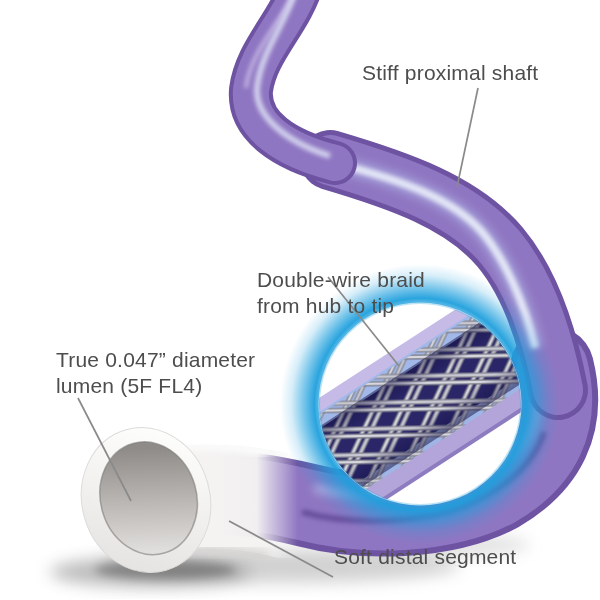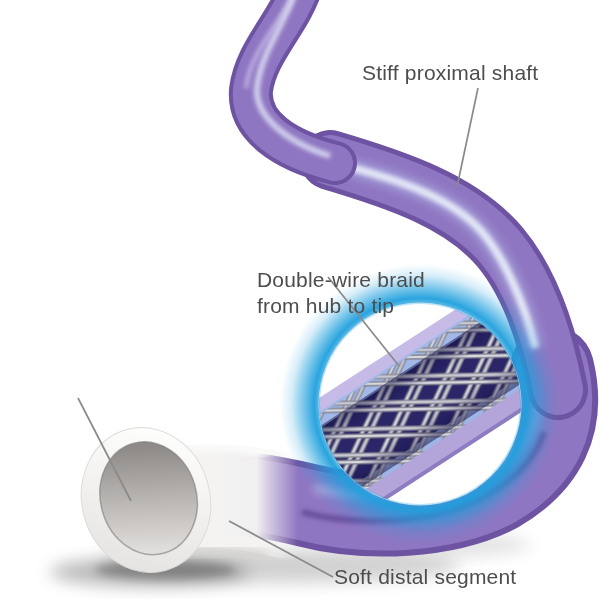--- a/index.html
+++ b/index.html
@@ -148,14 +148,16 @@
     <line x1="478" y1="88" x2="457" y2="187" stroke="#8a8a8a"></line>
     <line x1="328" y1="277" x2="399" y2="366" stroke="#8a8a8a"></line>
     <line x1="78" y1="398" x2="131" y2="501" stroke="#8a8a8a"></line>
     <line x1="333" y1="577" x2="229" y2="521" stroke="#8a8a8a"></line>
   </g>
 </svg>
 
   <div class="callout" style="left:362px;top:60px;">Stiff proximal shaft</div>
   <div class="callout" style="left:257px;top:227px;margin-top:40px;">Double-wire braid
 from hub to tip</div>
-  <div class="callout" style="left:334px;top:564px;">Soft distal segment</div>
+  <div class="callout" style="left:56px;top:347px;">True 0.047” diameter
+lumen (5F FL4)</div>
+  <div class="callout" style="left:334px;top:544px;">Soft distal segment</div>
 </div>
 
 </body></html>

